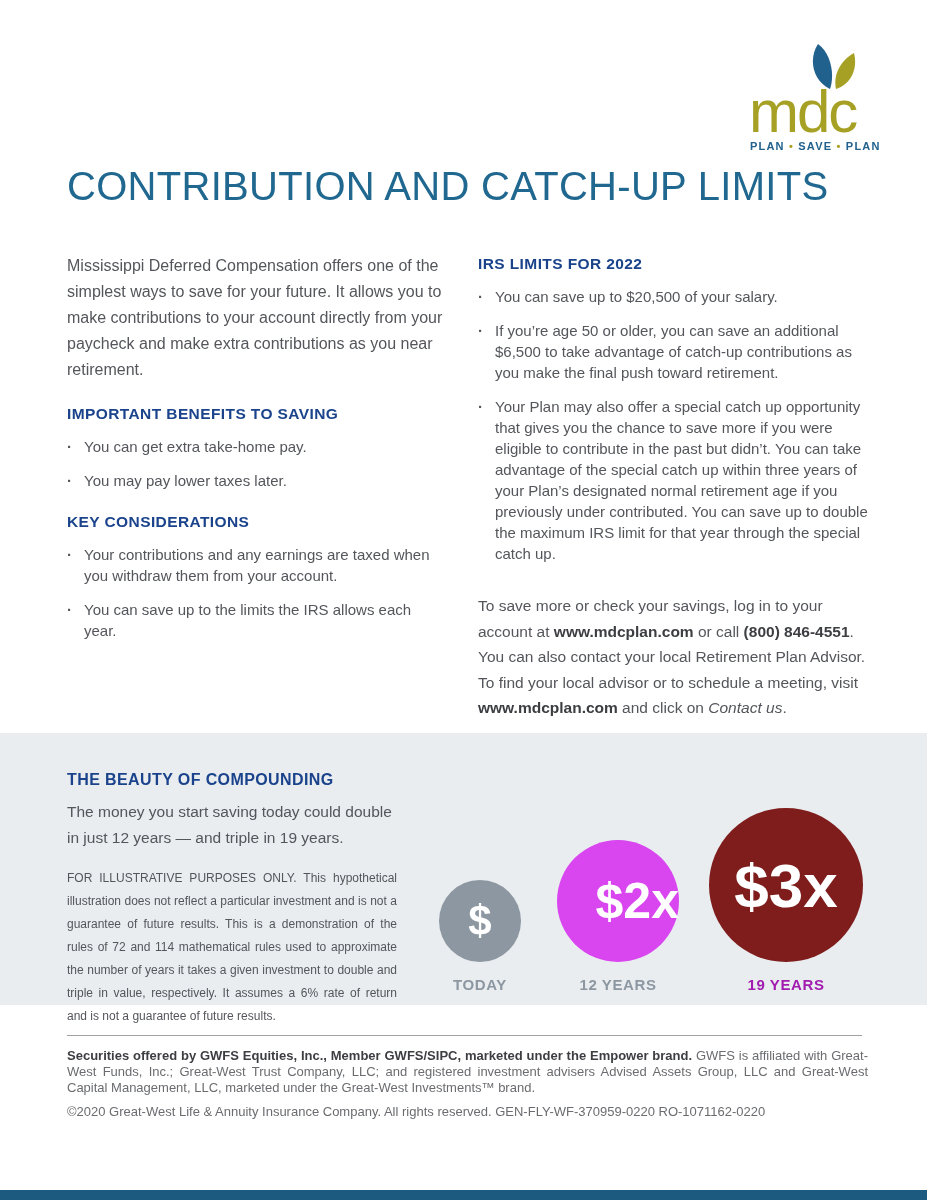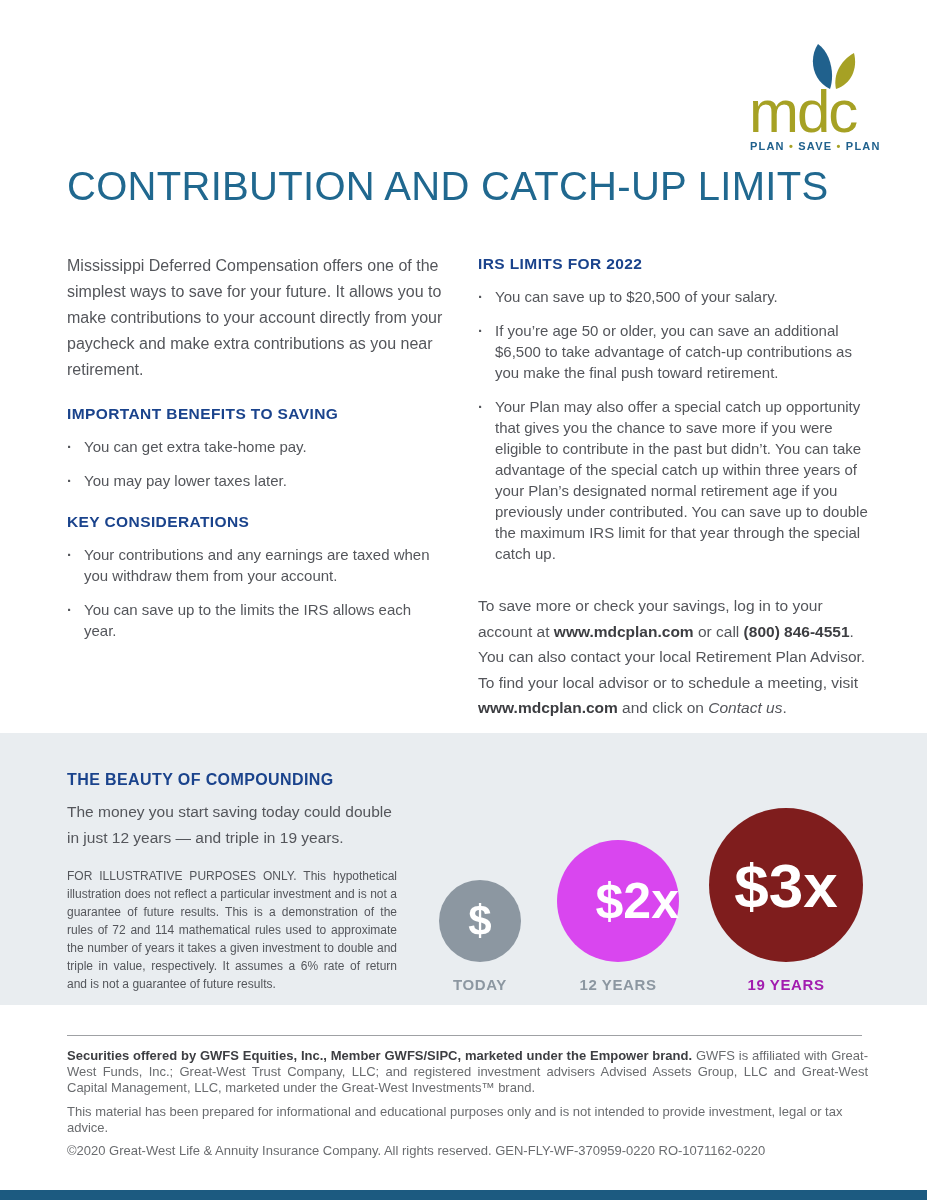--- a/index.html
+++ b/index.html
@@ -51,21 +51,21 @@
 
   .contact { margin-top:29px; font-size:15.5px; line-height:25.5px; color:#54565B; }
   .seg-bold { font-weight:700; color:#3D3E42; }
   .seg-italic { font-style:italic; }
 
   
   .band { position:absolute; top:733px; left:0; width:927px; height:272px; background:#E9EDF0; }
   .band-left { position:absolute; top:38px; left:67px; width:334px; }
   .band-heading { font-size:16px; font-weight:700; letter-spacing:0.4px; color:#1A438C; margin-bottom:10px; }
   .band-subtext { font-size:15.5px; line-height:26px; color:#54565B; margin-bottom:16px; }
-  .band-disclaimer { font-size:12px; line-height:18px; color:#54565B; text-align:justify; width:330px; }
+  .band-disclaimer { font-size:12px; line-height:23px; color:#54565B; text-align:justify; width:330px; }
 
   .circles-area { position:absolute; top:40px; left:430px; width:436px; height:220px; display:flex; align-items:flex-end; }
   .circle-col { display:flex; flex-direction:column; align-items:center; }
   .circle-col-1 { width:100px; }
   .circle-col-2 { width:176px; }
   .circle-col-3 { width:160px; }
   .circle { border-radius:50%; display:flex; align-items:center; justify-content:center; color:#ffffff; font-weight:700; }
   .circle-today { width:82px;  height:82px;  background:#8C97A1; font-size:42px; }
   .circle-2x    { width:122px; height:122px; background:#4BA3CE; font-size:50px; }
   .circle-3x    { width:154px; height:154px; background:#5AA53C; font-size:62px; }
@@ -167,18 +167,17 @@
           <span>$3x</span>
         </div>
         <div class="circle-label" style="color: #a21caf;">19 YEARS</div>
       </div>
     </div>
   </div>
 
   <div class="divider"></div>
   <div class="footer">
     <p class="fp1"><span class="seg-bold">Securities offered by GWFS Equities, Inc., Member GWFS/SIPC, marketed under the Empower brand.</span><span> GWFS is affiliated with Great-West Funds, Inc.; Great-West Trust Company, LLC; and registered investment advisers Advised Assets Group, LLC and Great-West Capital Management, LLC, marketed under the Great-West Investments™ brand.</span></p>
-    <p class="fp2">This material has been prepared for informational and educational purposes only and is not intended to provide investment, legal or tax advice.</p>
     <p class="fp3">©2020 Great-West Life &amp; Annuity Insurance Company. All rights reserved. GEN-FLY-WF-370959-0220 RO-1071162-0220</p>
   </div>
 
   <div class="bottom-bar" style="background-color: rgb(28, 90, 128);"></div>
 </div>
 
 </body></html>

